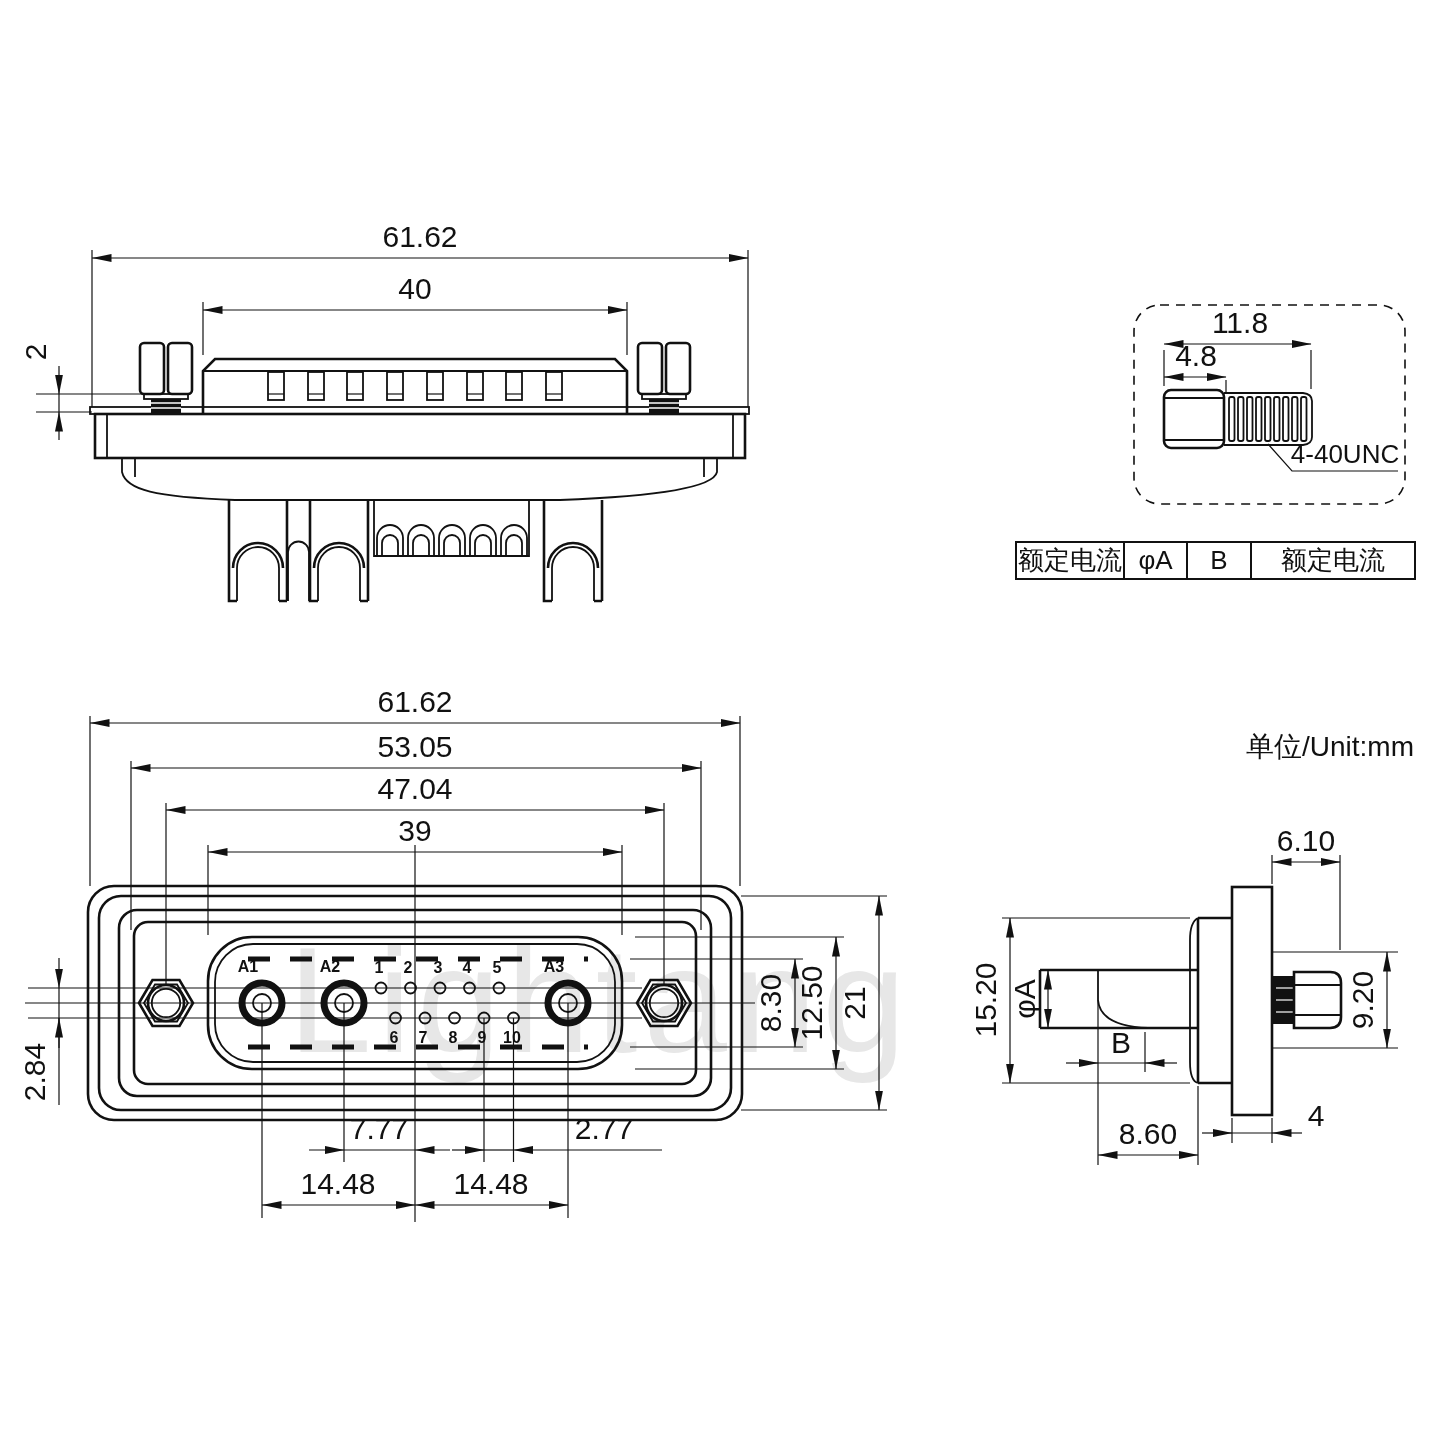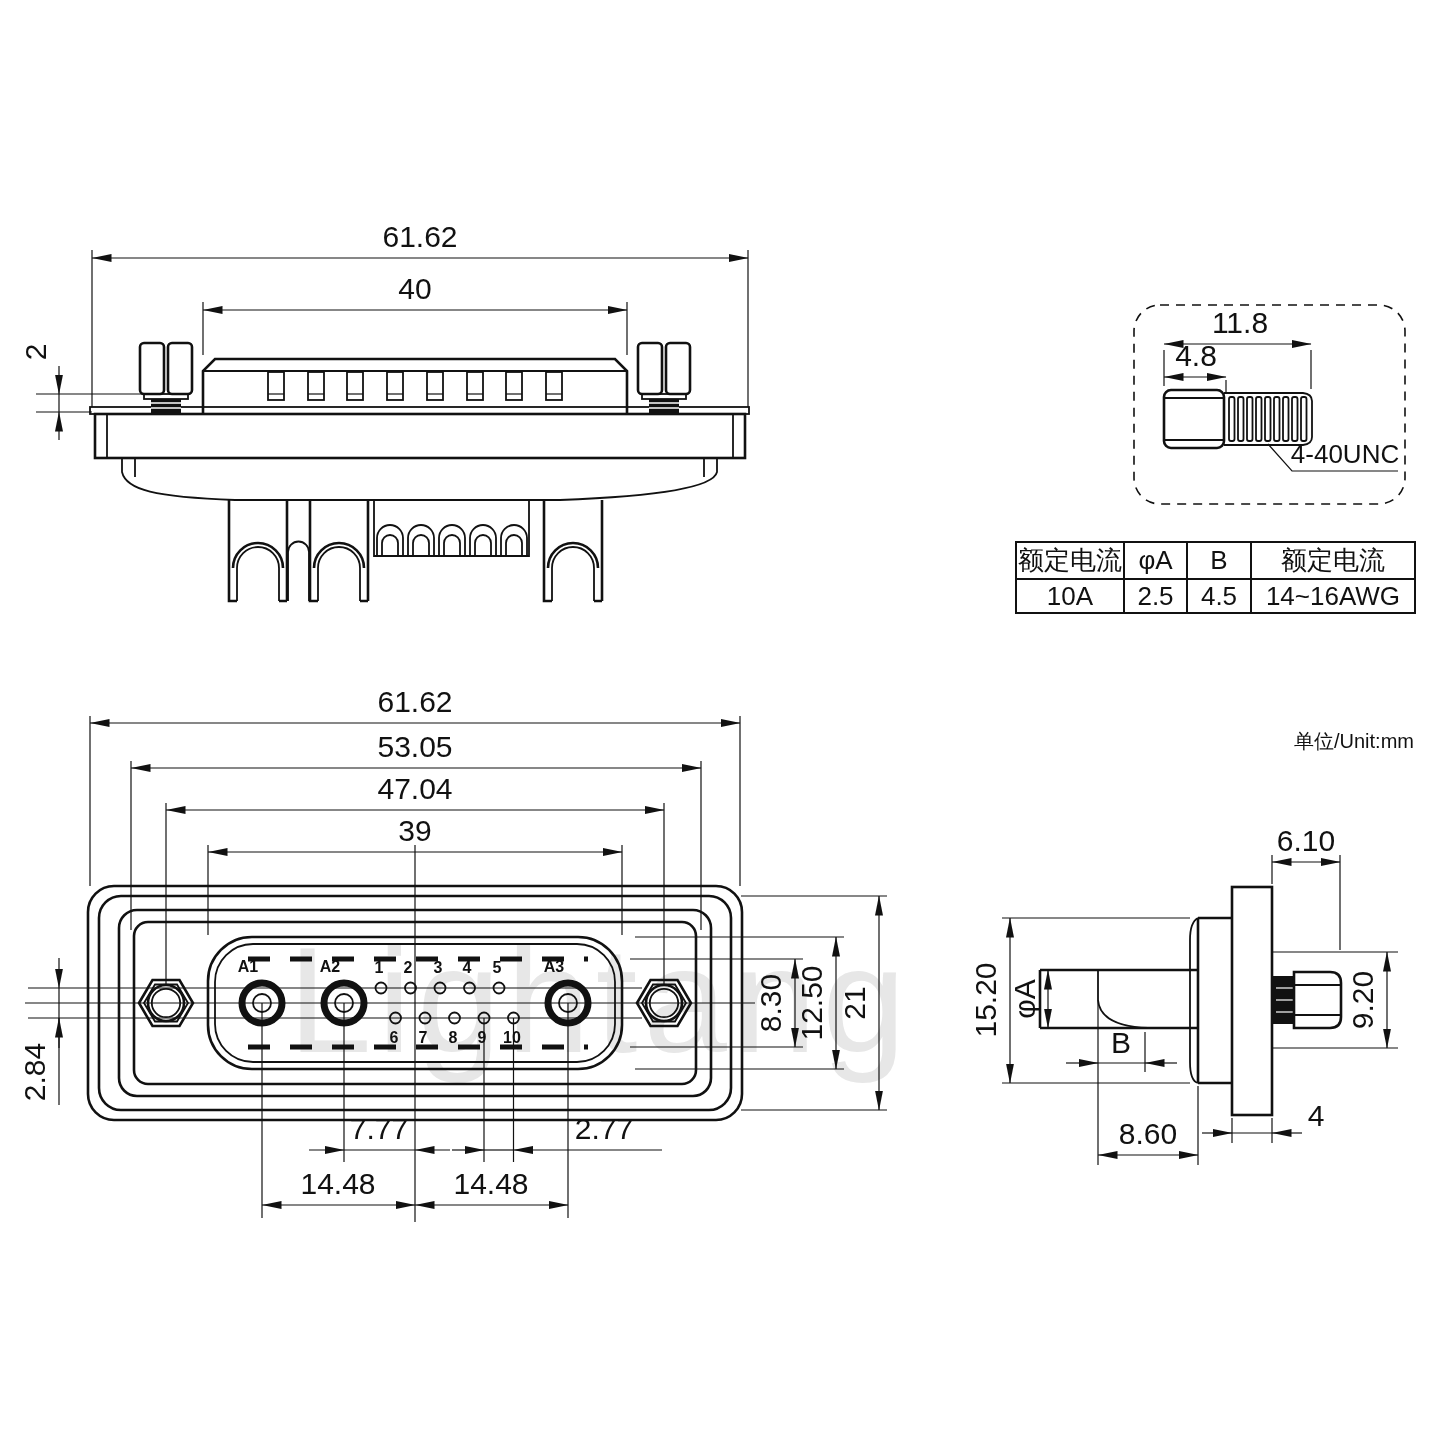--- a/index.html
+++ b/index.html
@@ -14,21 +14,21 @@
   .holefill{fill:#ffffff;stroke:#111;stroke-width:1.8px;}
   .blk{fill:#111;stroke:none;}
   .wm{fill:#e7e7e7;font-size:150px;letter-spacing:6px;}
   .pinlbl{font-size:16px;font-weight:bold;}
   .smalltxt{font-size:26px;}
   #spec-table{position:absolute;left:1015px;top:541px;border-collapse:collapse;table-layout:fixed;}
   #spec-table td{border:2px solid #111;text-align:center;vertical-align:middle;
                  font-size:26px;color:#111;height:32px;padding:0;
                  font-family:"Liberation Sans","DejaVu Sans",sans-serif;}
   #unit-note{position:absolute;left:1015px;top:728px;width:399px;text-align:right;
-             font-size:20px;color:#111;}
+             font-size:28px;color:#111;}
 </style>
 </head>
 <body>
 
 <div id="canvas">
 
 <svg width="1440" height="1440" viewBox="0 0 1440 1440">
   <defs>
     <marker id="arr" viewBox="0 0 20 8" refX="19.5" refY="4" markerWidth="20" markerHeight="8" markerUnits="userSpaceOnUse" orient="auto-start-reverse">
       <path d="M0,0 L20,4 L0,8 Z" fill="#111"></path>
@@ -411,24 +411,18 @@
         <col style="width:64px">
         <col style="width:164px">
       </colgroup>
   <tbody>
         <tr>
     <td>额定电流</td>
     <td>φA</td>
     <td>B</td>
     <td>额定电流</td>
   </tr>
-  <tr>
-    <td>10A</td>
-    <td>2.5</td>
-    <td>4.5</td>
-    <td>14~16AWG</td>
-  </tr>
 </tbody>
     </table>
 
 <div id="unit-note">单位/Unit:mm</div>
 
 </div>
 
 </body></html>

